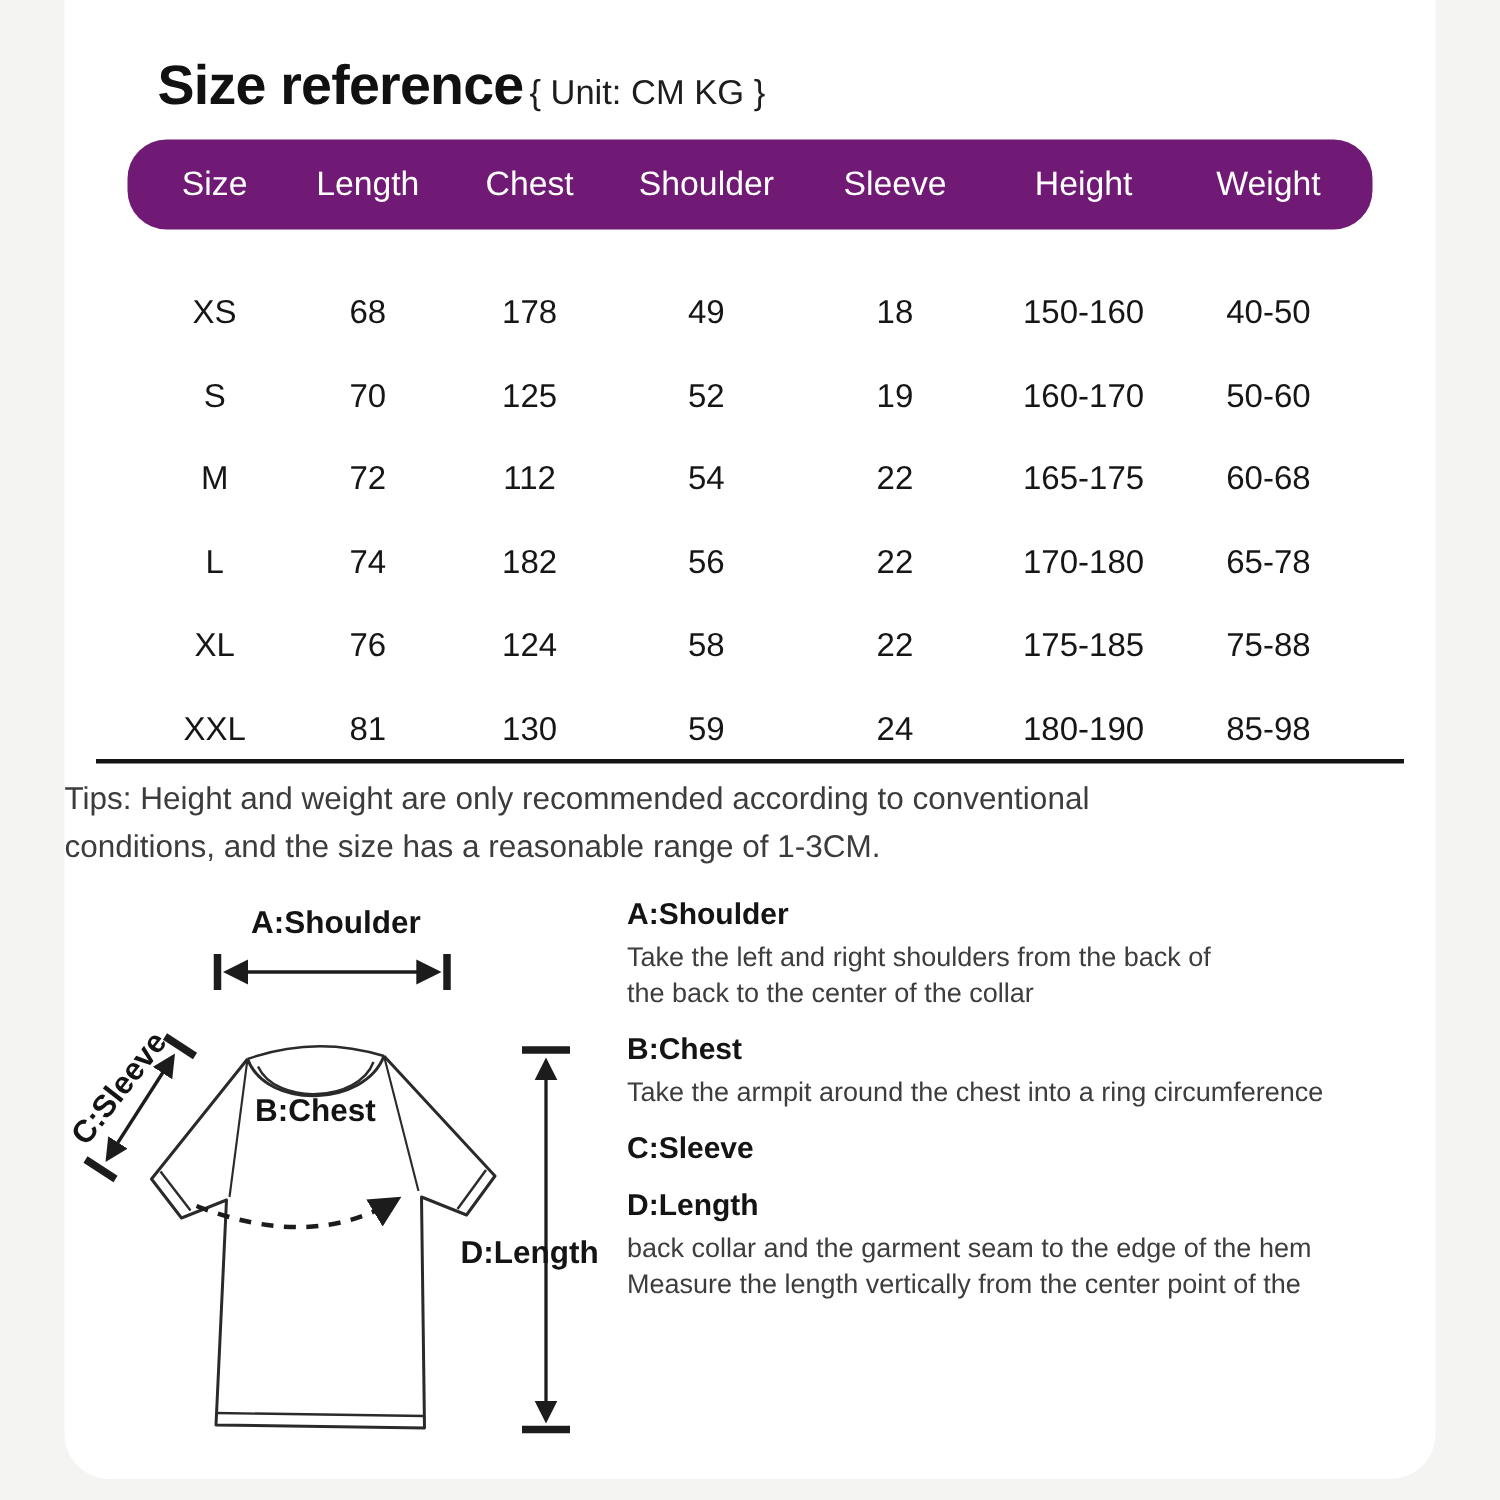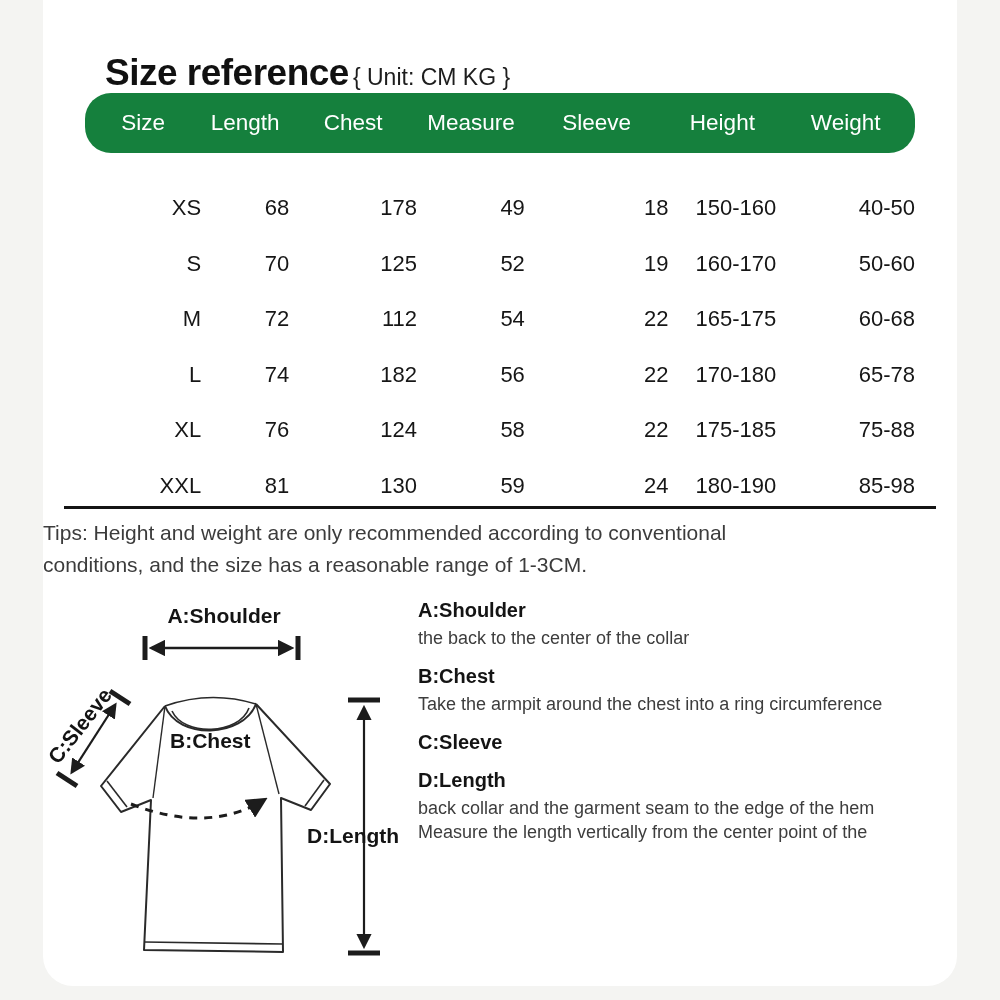--- a/index.html
+++ b/index.html
@@ -11,54 +11,54 @@
   }
   .card {
     position: absolute;
     left: 43px; top: 0;
     width: 914px; height: 986px;
     background: #ffffff;
     border-radius: 0 0 30px 30px;
   }
   
   .title-row {
-    position: absolute; left: 62px; top: 28px;
+    position: absolute; left: 62px; top: 12px;
     display: flex; align-items: baseline;
   }
   .title-main {
     font-size: 37px; font-weight: bold; color: #111;
     letter-spacing: -0.5px;
   }
   .title-unit {
     font-size: 23px; color: #1d1d1d; margin-left: 4px; margin-top: 36px;
   }
   
   .thead {
     position: absolute; left: 42px; top: 93px;
     width: 830px; height: 60px;
-    background: #15803d; border-radius: 26px;
+    background: #701a75; border-radius: 26px;
     display: grid;
     grid-template-columns: 14% 10.6% 15.4% 13% 17.3% 13% 16.7%;
     align-items: center;
   }
   .thead .hcell {
     color: #ffffff; font-size: 22.5px; text-align: center;
     white-space: nowrap;
   }
   .tbody {
     position: absolute; left: 42px; top: 159px;
     width: 830px;
   }
   .trow {
     display: grid;
     grid-template-columns: 14% 10.6% 15.4% 13% 17.3% 13% 16.7%;
     height: 55.6px; align-items: center;
   }
   .tcell {
-    font-size: 22px; color: #161616; text-align: right;
+    font-size: 22px; color: #161616; text-align: center;
     white-space: nowrap;
     margin-top: 36px;
   }
   
   .divider {
     position: absolute; left: 21px; top: 506px;
     width: 872px; height: 3px; background: #141414;
   }
   .tips {
     position: absolute; left: 0; top: 517px; width: 914px;
@@ -99,21 +99,21 @@
 
   <div class="title-row">
     <span class="title-main">Size reference</span>
     <span class="title-unit">{ Unit: CM KG }</span>
   </div>
 
   <div class="thead">
       <div class="hcell">Size</div>
       <div class="hcell">Length</div>
       <div class="hcell">Chest</div>
-      <div class="hcell">Measure</div>
+      <div class="hcell">Shoulder</div>
       <div class="hcell">Sleeve</div>
       <div class="hcell">Height</div>
       <div class="hcell">Weight</div>
     </div>
   <div class="tbody">
       <div class="trow">
         <div class="tcell">XS</div>
         <div class="tcell">68</div>
         <div class="tcell">178</div>
         <div class="tcell">49</div>
@@ -217,20 +217,21 @@
 
   <div class="dg-label lbl-shoulder">A:Shoulder</div>
   <div class="dg-label lbl-sleeve">C:Sleeve</div>
   <div class="dg-label lbl-chest">B:Chest</div>
   <div class="dg-label lbl-length">D:Length</div>
 
   <div class="guide">
       <div class="guide-block">
         <div class="guide-heading">A:Shoulder</div>
         <div class="guide-desc">
+          <div>Take the left and right shoulders from the back of</div>
           <div>the back to the center of the collar</div>
         </div>
       </div>
       <div class="guide-block">
         <div class="guide-heading">B:Chest</div>
         <div class="guide-desc">
           <div>Take the armpit around the chest into a ring circumference</div>
         </div>
       </div>
       <div class="guide-block">

